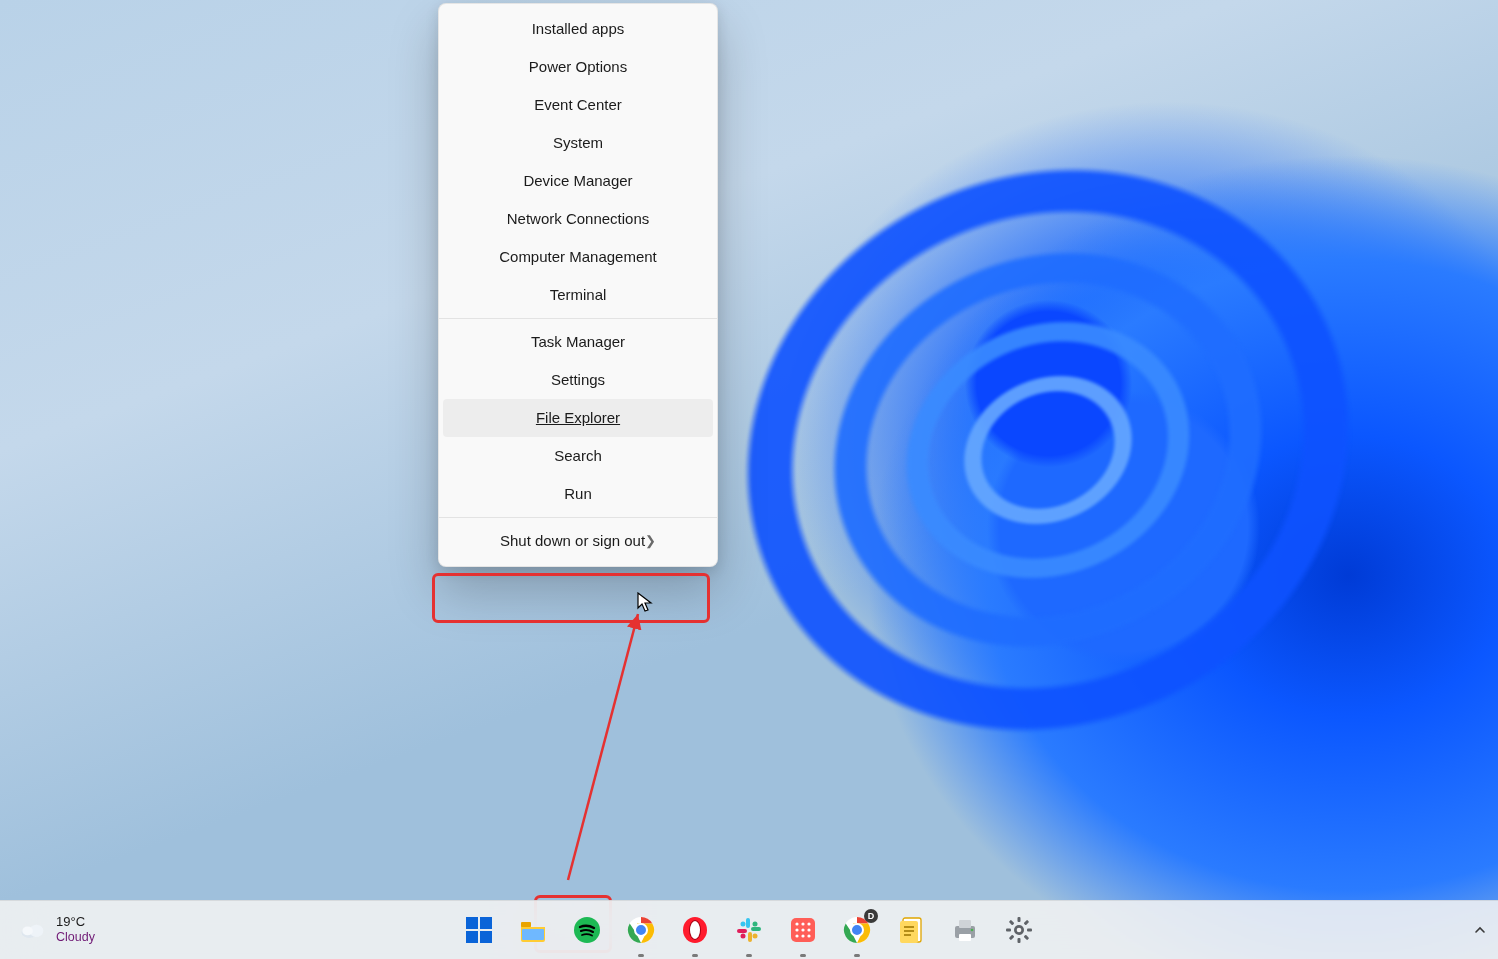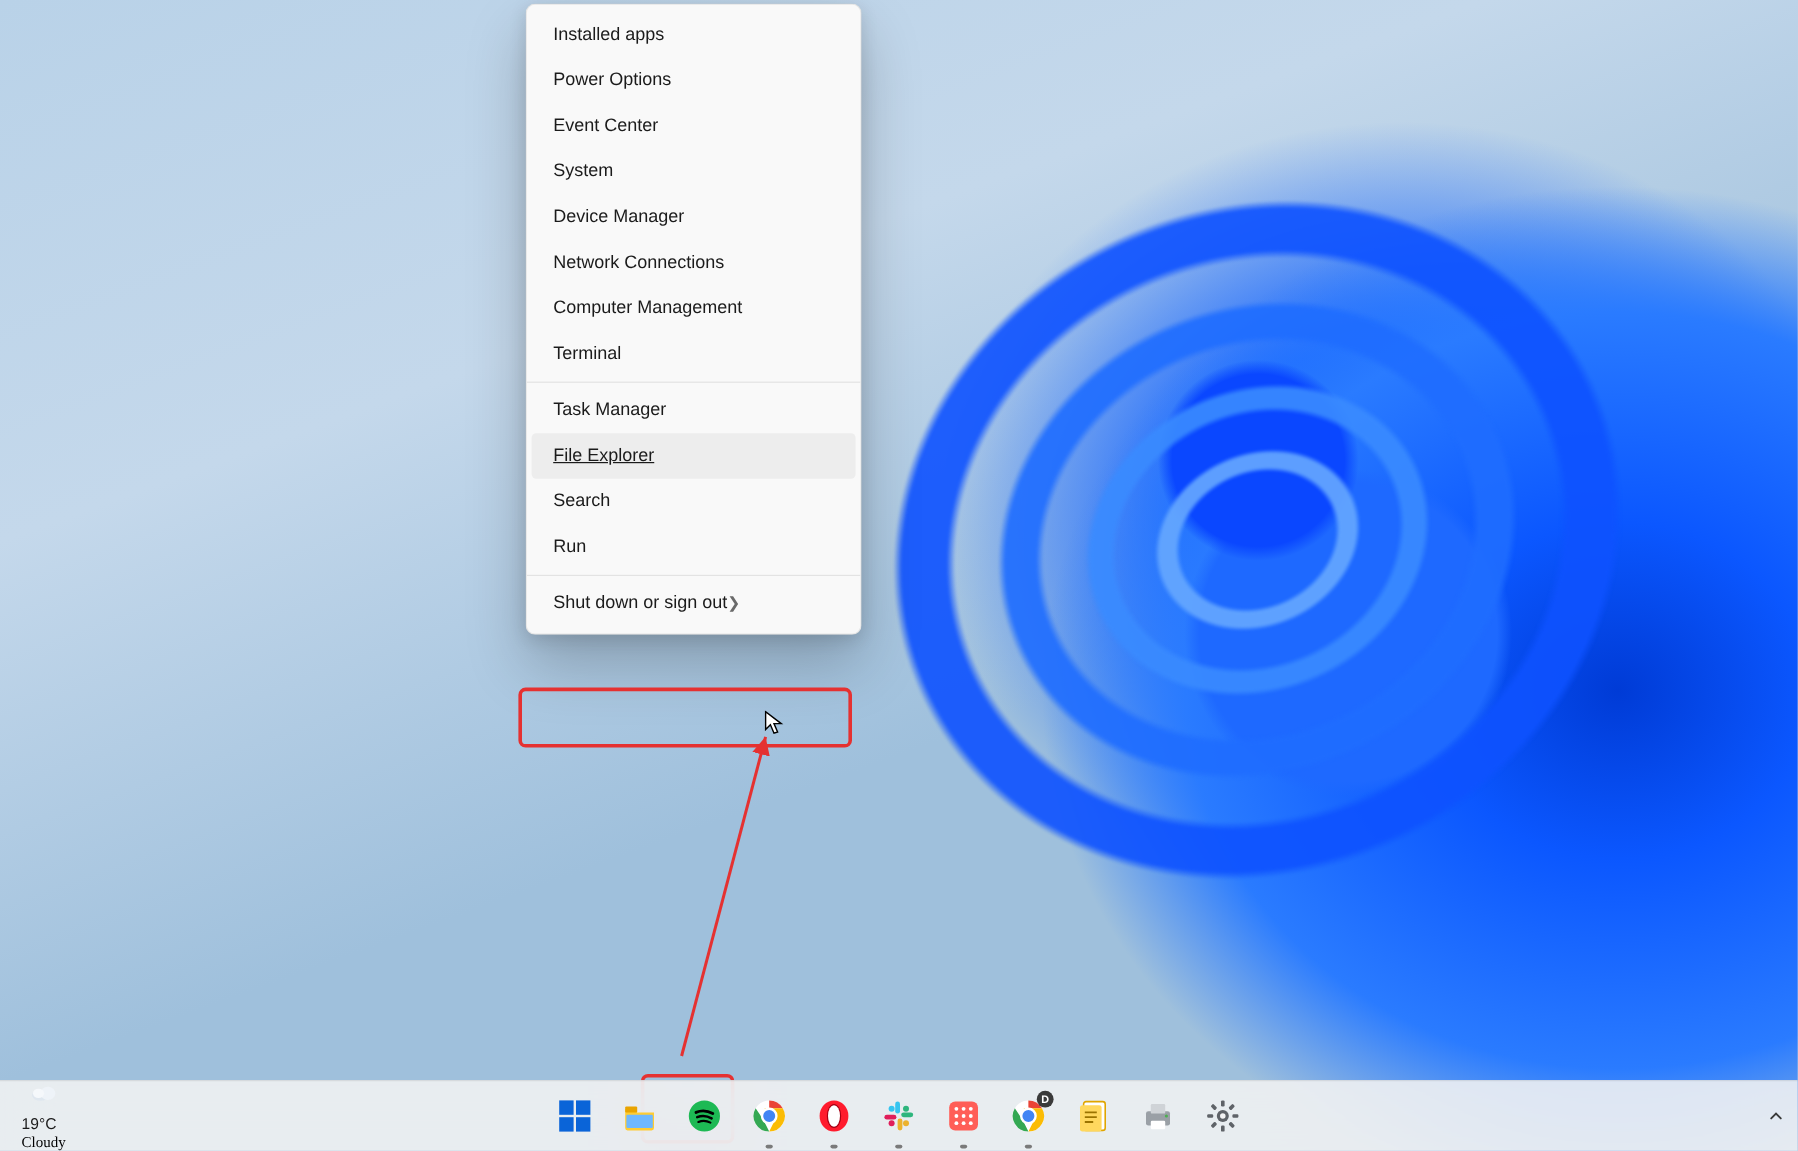--- a/index.html
+++ b/index.html
@@ -49,21 +49,21 @@
     border: 1px solid rgba(0,0,0,0.08);
     border-radius: 8px;
     box-shadow: 0 25px 50px rgba(0,0,0,0.22), 0 4px 14px rgba(0,0,0,0.12);
     padding: 6px 0;
     font-size: 15px;
     color: #1b1b1b;
   }
   .menu-item {
     display: flex;
     align-items: center;
-    justify-content: flex-start;
+    justify-content: center;
     padding: 10px 18px;
     line-height: 1.2;
     cursor: default;
     border-radius: 4px;
     margin: 0 4px;
   }
   .menu-item.hover {
     background: #ededed;
     text-decoration: underline;
   }
@@ -125,37 +125,35 @@
     border-top: 1px solid rgba(0,0,0,0.08);
     display: flex;
     align-items: center;
   }
   .taskbar .weather {
     display: flex;
     align-items: center;
     gap: 10px;
     padding: 0 18px;
     height: 100%;
-    flex-direction: column;
   }
   .weather .w-icon {
     width: 28px;
     height: 22px;
   }
   .weather .w-text {
     display: flex;
     flex-direction: column;
     font-size: 13px;
     color: #1b1b1b;
     line-height: 1.15;
   }
   .weather .w-text .cond {
-    color: #000000;
+    color: #701a75;
     font-size: 12.5px;
-    font-family: Liberation Serif, serif;
   }
   .taskbar-center {
     position: absolute;
     left: 50%;
     transform: translateX(-50%);
     display: flex;
     align-items: center;
     gap: 8px;
     height: 100%;
   }
@@ -225,20 +223,23 @@
       <span>Computer Management</span>
     </div>
   <div class="menu-item">
       <span>Terminal</span>
     </div>
 
   <div class="menu-sep"></div>
 
   <div class="menu-item">
       <span>Task Manager</span>
+    </div>
+  <div class="menu-item">
+      <span>Settings</span>
     </div>
   <div class="menu-item hover">
       <span>File Explorer</span>
     </div>
   <div class="menu-item">
       <span>Search</span>
     </div>
   <div class="menu-item">
       <span>Run</span>
     </div>

